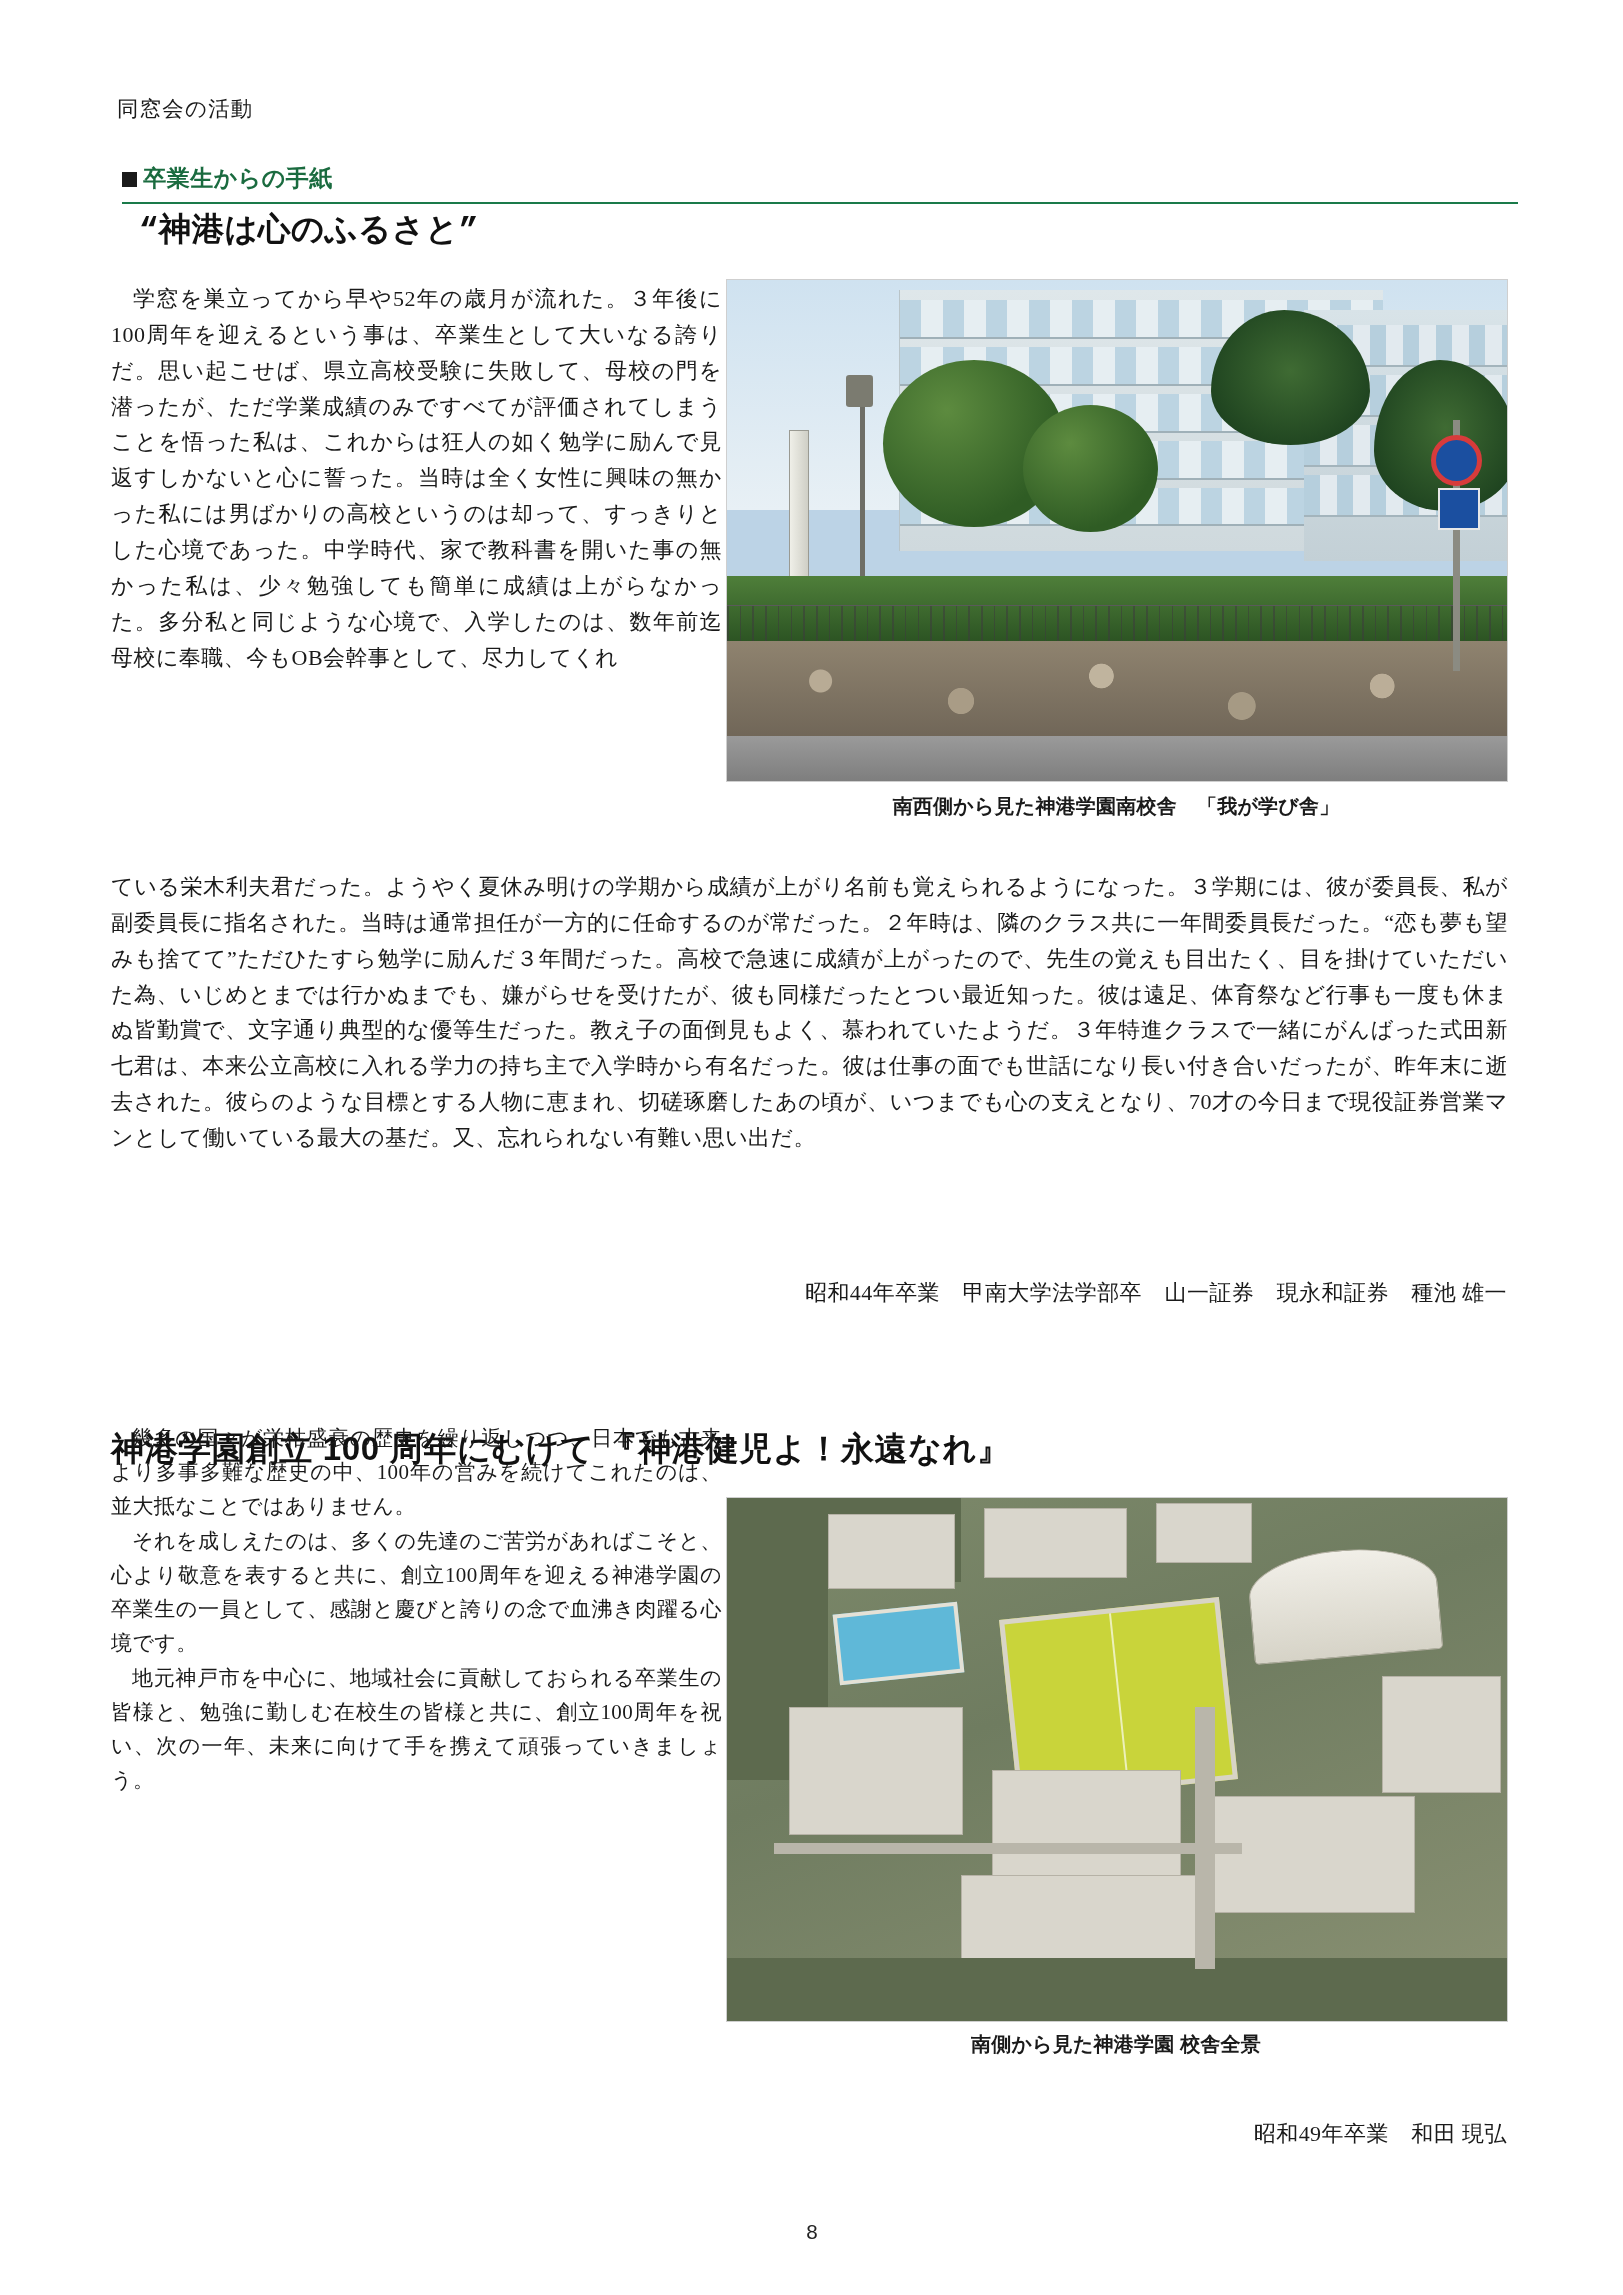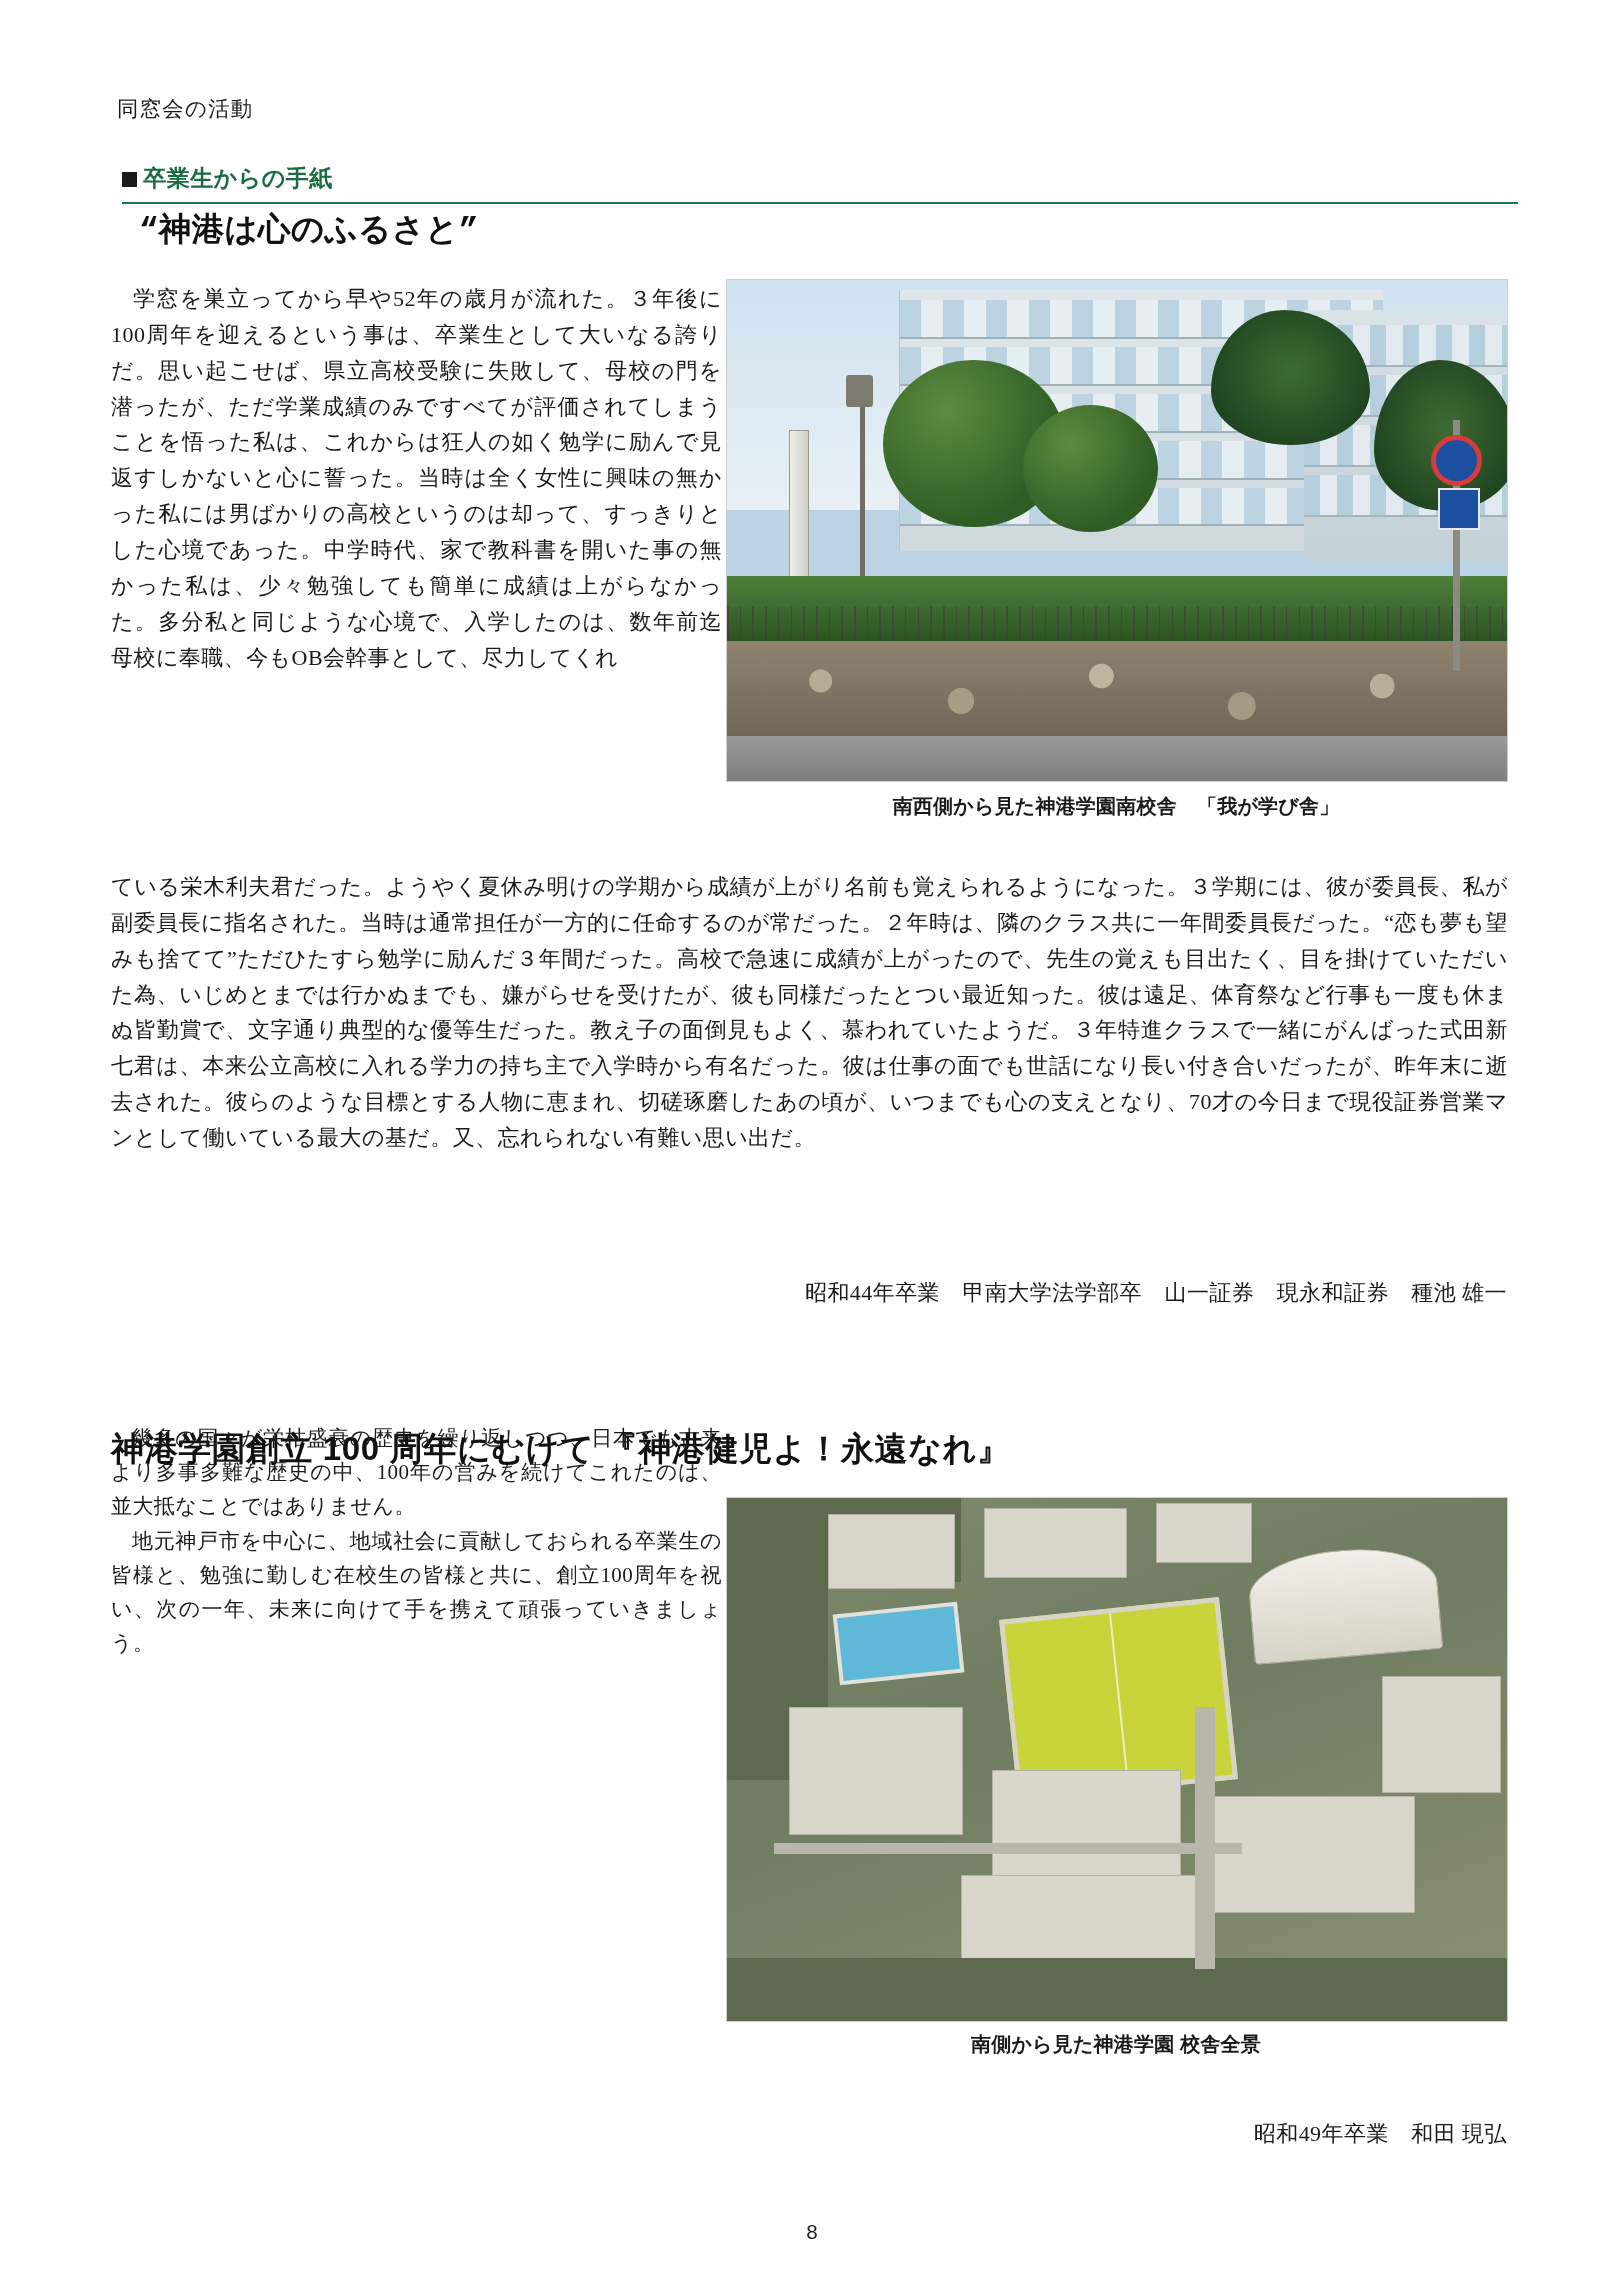--- a/index.html
+++ b/index.html
@@ -357,20 +357,21 @@
   <div class="a1-full">
     <p>ている栄木利夫君だった。ようやく夏休み明けの学期から成績が上がり名前も覚えられるようになった。３学期には、彼が委員長、私が副委員長に指名された。当時は通常担任が一方的に任命するのが常だった。２年時は、隣のクラス共に一年間委員長だった。“恋も夢も望みも捨てて”ただひたすら勉学に励んだ３年間だった。高校で急速に成績が上がったので、先生の覚えも目出たく、目を掛けていただいた為、いじめとまでは行かぬまでも、嫌がらせを受けたが、彼も同様だったとつい最近知った。彼は遠足、体育祭など行事も一度も休まぬ皆勤賞で、文字通り典型的な優等生だった。教え子の面倒見もよく、慕われていたようだ。３年特進クラスで一緒にがんばった式田新七君は、本来公立高校に入れる学力の持ち主で入学時から有名だった。彼は仕事の面でも世話になり長い付き合いだったが、昨年末に逝去された。彼らのような目標とする人物に恵まれ、切磋琢磨したあの頃が、いつまでも心の支えとなり、70才の今日まで現役証券営業マンとして働いている最大の基だ。又、忘れられない有難い思い出だ。</p>
   </div>
 
   <div class="a1-sign">昭和44年卒業　甲南大学法学部卒　山一証券　現永和証券　種池 雄一</div>
 
   <div class="a2-title">神港学園創立 100 周年にむけて 『神港健児よ！永遠なれ』</div>
 
   <div class="a2-col">
     <p>幾多の国々が栄枯盛衰の歴史を繰り返しつつ、日本でも古来より多事多難な歴史の中、100年の営みを続けてこれたのは、並大抵なことではありません。</p>
+    <p>それを成しえたのは、多くの先達のご苦労があればこそと、心より敬意を表すると共に、創立100周年を迎える神港学園の卒業生の一員として、感謝と慶びと誇りの念で血沸き肉躍る心境です。</p>
     <p>地元神戸市を中心に、地域社会に貢献しておられる卒業生の皆様と、勉強に勤しむ在校生の皆様と共に、創立100周年を祝い、次の一年、未来に向けて手を携えて頑張っていきましょう。</p>
   </div>
 
   <div class="photo2">
     <div class="p2-base"></div>
     <div class="p2-dark" style="left:0; top:0; width:30%; height:16%;"></div>
     <div class="p2-dark" style="left:0; top:14%; width:13%; height:40%;"></div>
     <div class="p2-blk" style="left:13%; top:3%; width:16%; height:14%;"></div>
     <div class="p2-blk" style="left:33%; top:2%; width:18%; height:13%;"></div>
     <div class="p2-blk" style="left:55%; top:1%; width:12%; height:11%;"></div>

